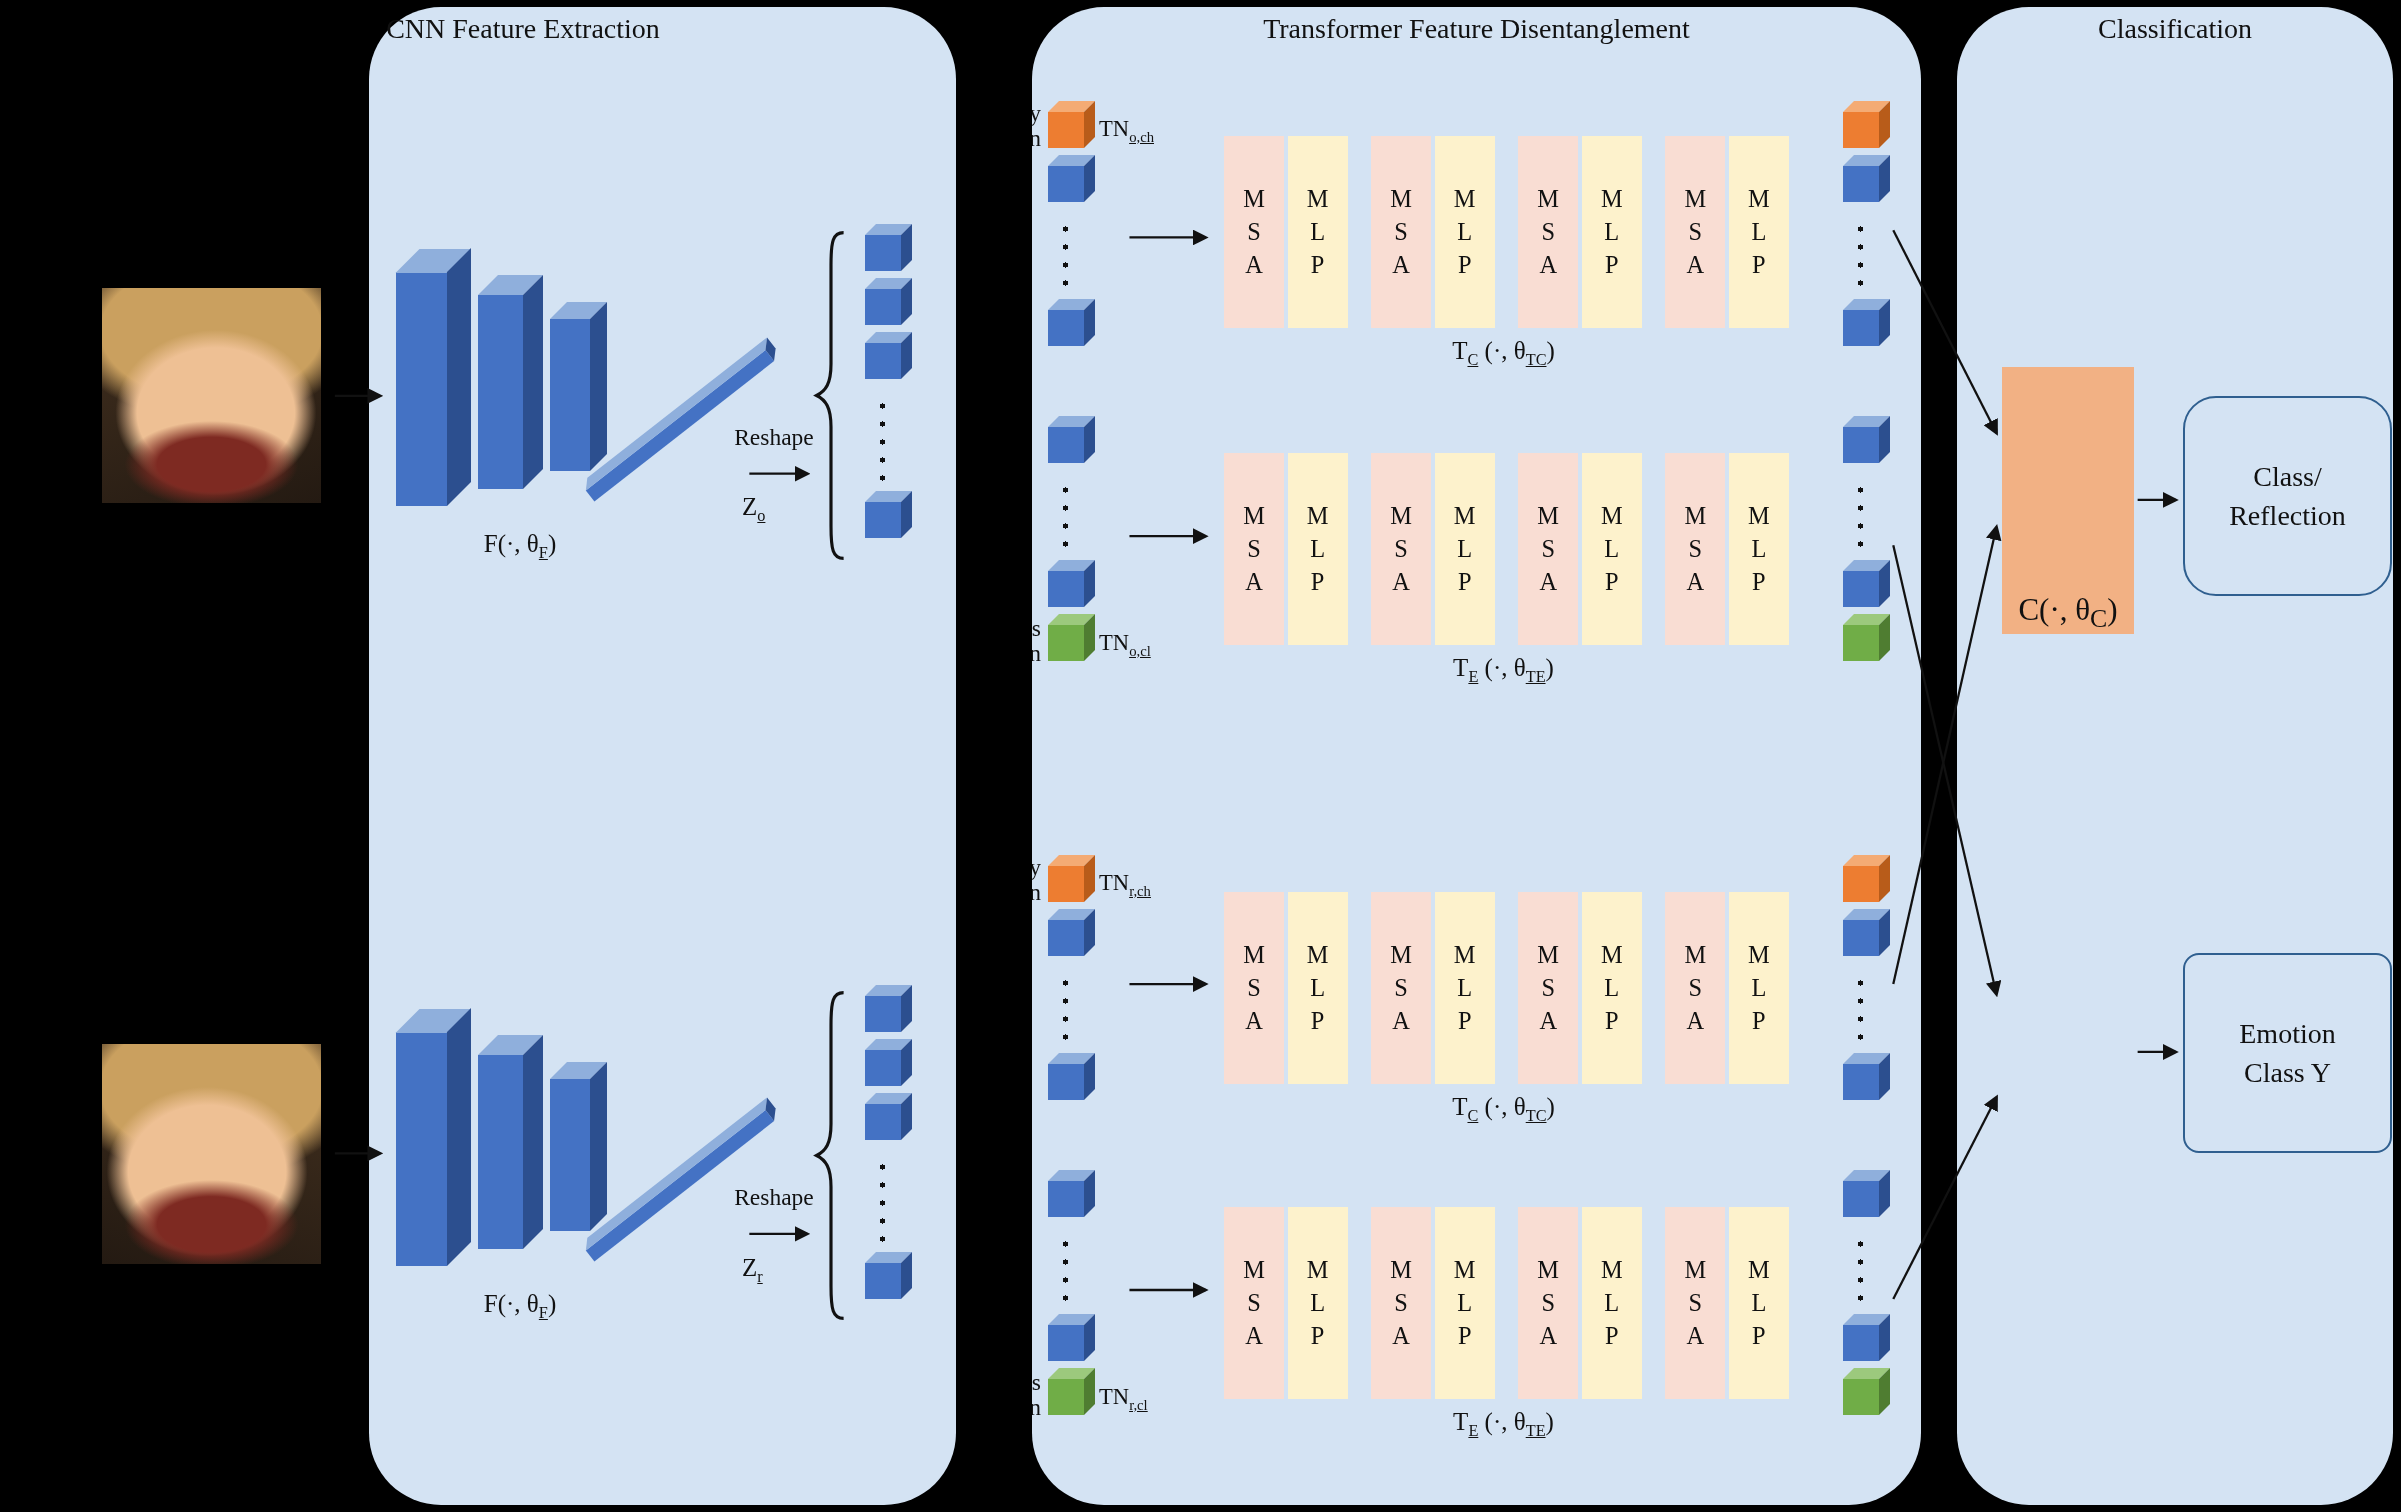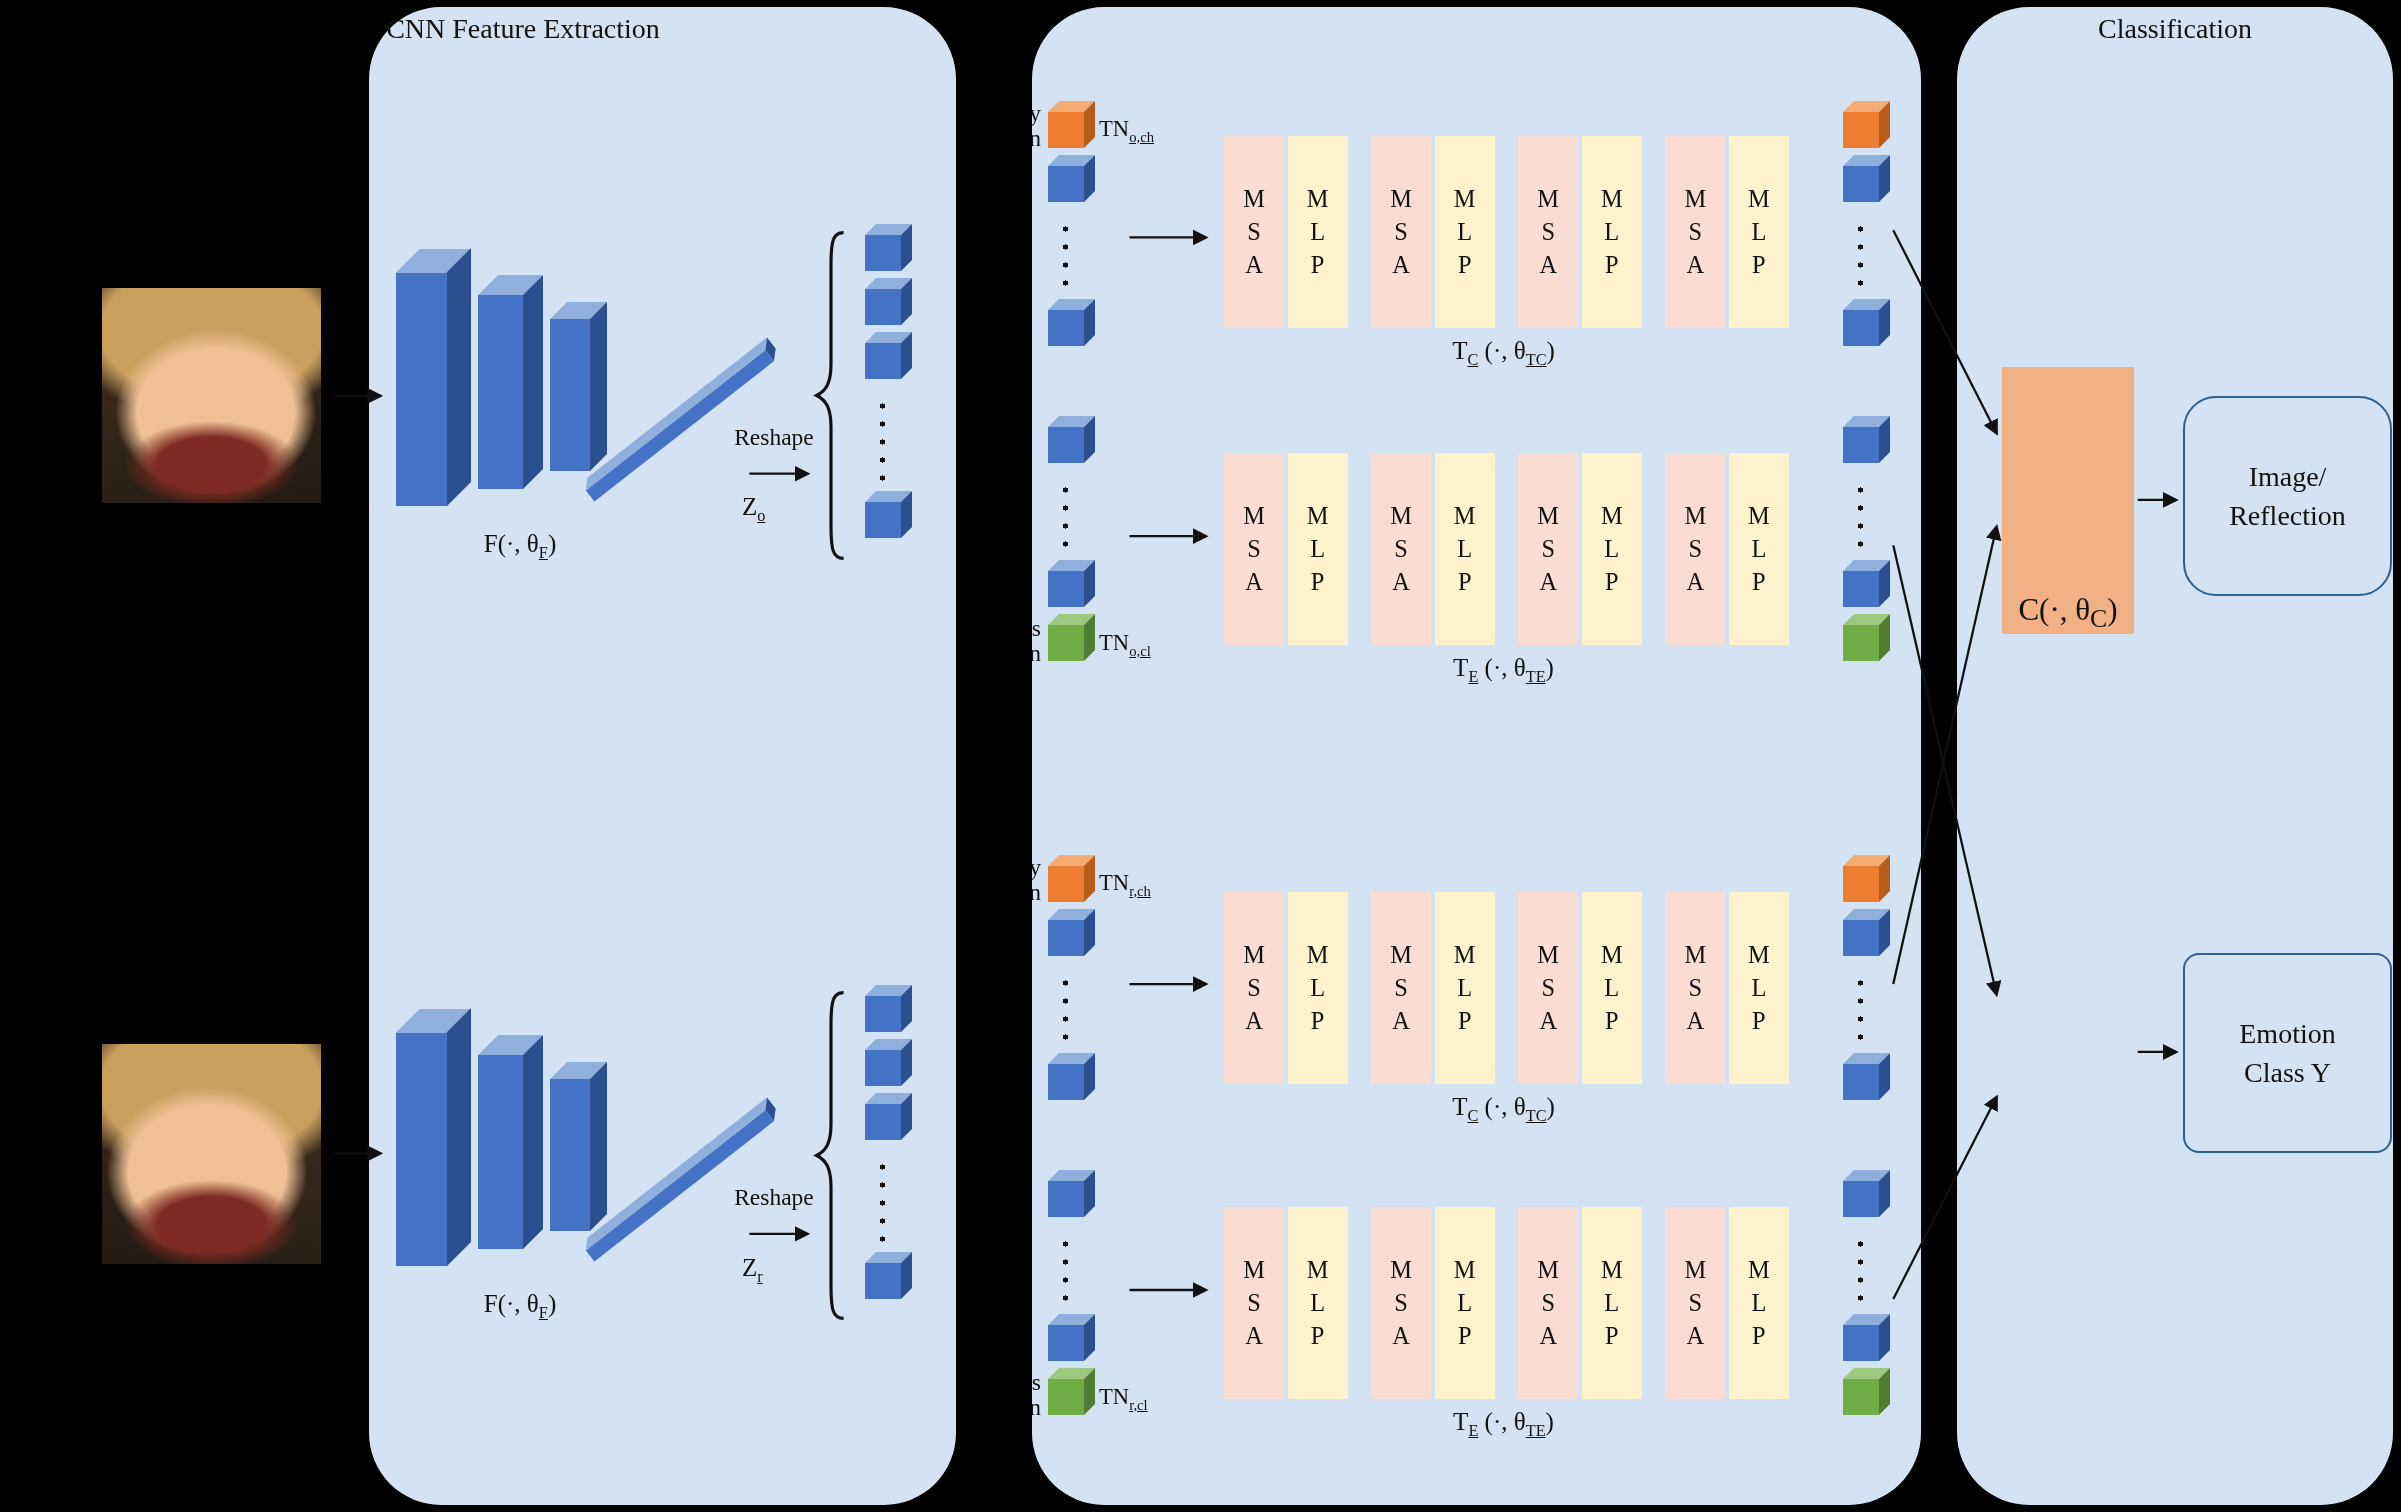--- a/index.html
+++ b/index.html
@@ -59,20 +59,21 @@
 </head>
 <body>
 
 <div id="canvas">
 
   <div class="panel" style="left:369px;top:7.2px;width:587px;height:1498px;"></div>
   <div class="panel" style="left:1032px;top:7.2px;width:889px;height:1498px;"></div>
   <div class="panel" style="left:1957px;top:7.2px;width:436px;height:1498px;"></div>
 
   <div class="panel-title" style="left:369px;width:308px;display:flex;justify-content:center;">CNN Feature Extraction</div>
+  <div class="panel-title" style="left:1032px;width:889px;">Transformer Feature Disentanglement</div>
   <div class="panel-title" style="left:1957px;width:436px;">Classification</div>
 
   <div class="photo" style="left:102px;top:288px;width:219px;height:215px;"></div>
   <div class="photo mirrored" style="left:102px;top:1044px;width:219px;height:220px;"></div>
 
   <div class="box3d slab blue" style="left:396px;top:272px;width:51px;height:234px;--d:23.5px;"></div>
   <div class="box3d slab blue" style="left:478px;top:295px;width:45px;height:194px;--d:20px;"></div>
   <div class="box3d slab blue" style="left:550px;top:319px;width:40px;height:152px;--d:17px;"></div>
   <div class="box3d slab blue" style="left:590px;top:489px;width:228px;height:13.6px;--d:9px;transform:rotate(-38deg);transform-origin:left center;"></div>
 
@@ -424,21 +425,21 @@
     <div class="box3d cube blue"></div>
     <div class="box3d cube green"></div>
   </div>
 
   <div class="cbox" style="left:2002px;top:367px;width:132px;height:267px;background:#f2b184;">
     <div>
       <span>C(·, θ</span><sub>C</sub><span>)</span>
     </div>
   </div>
   <div class="obox" style="left:2183px;top:396px;width:205px;height:196px;">
-    <div>Image/</div>
+    <div>Class/</div>
     <div>Reflection</div>
   </div>
 
   <div class="obox" style="left:2183px;top:953px;width:205px;height:196px;border-radius:16px;">
     <div>Emotion</div>
     <div>Class Y</div>
   </div>
 
   <div class="gapstrip" style="left:958px;width:74px;"></div>
 

